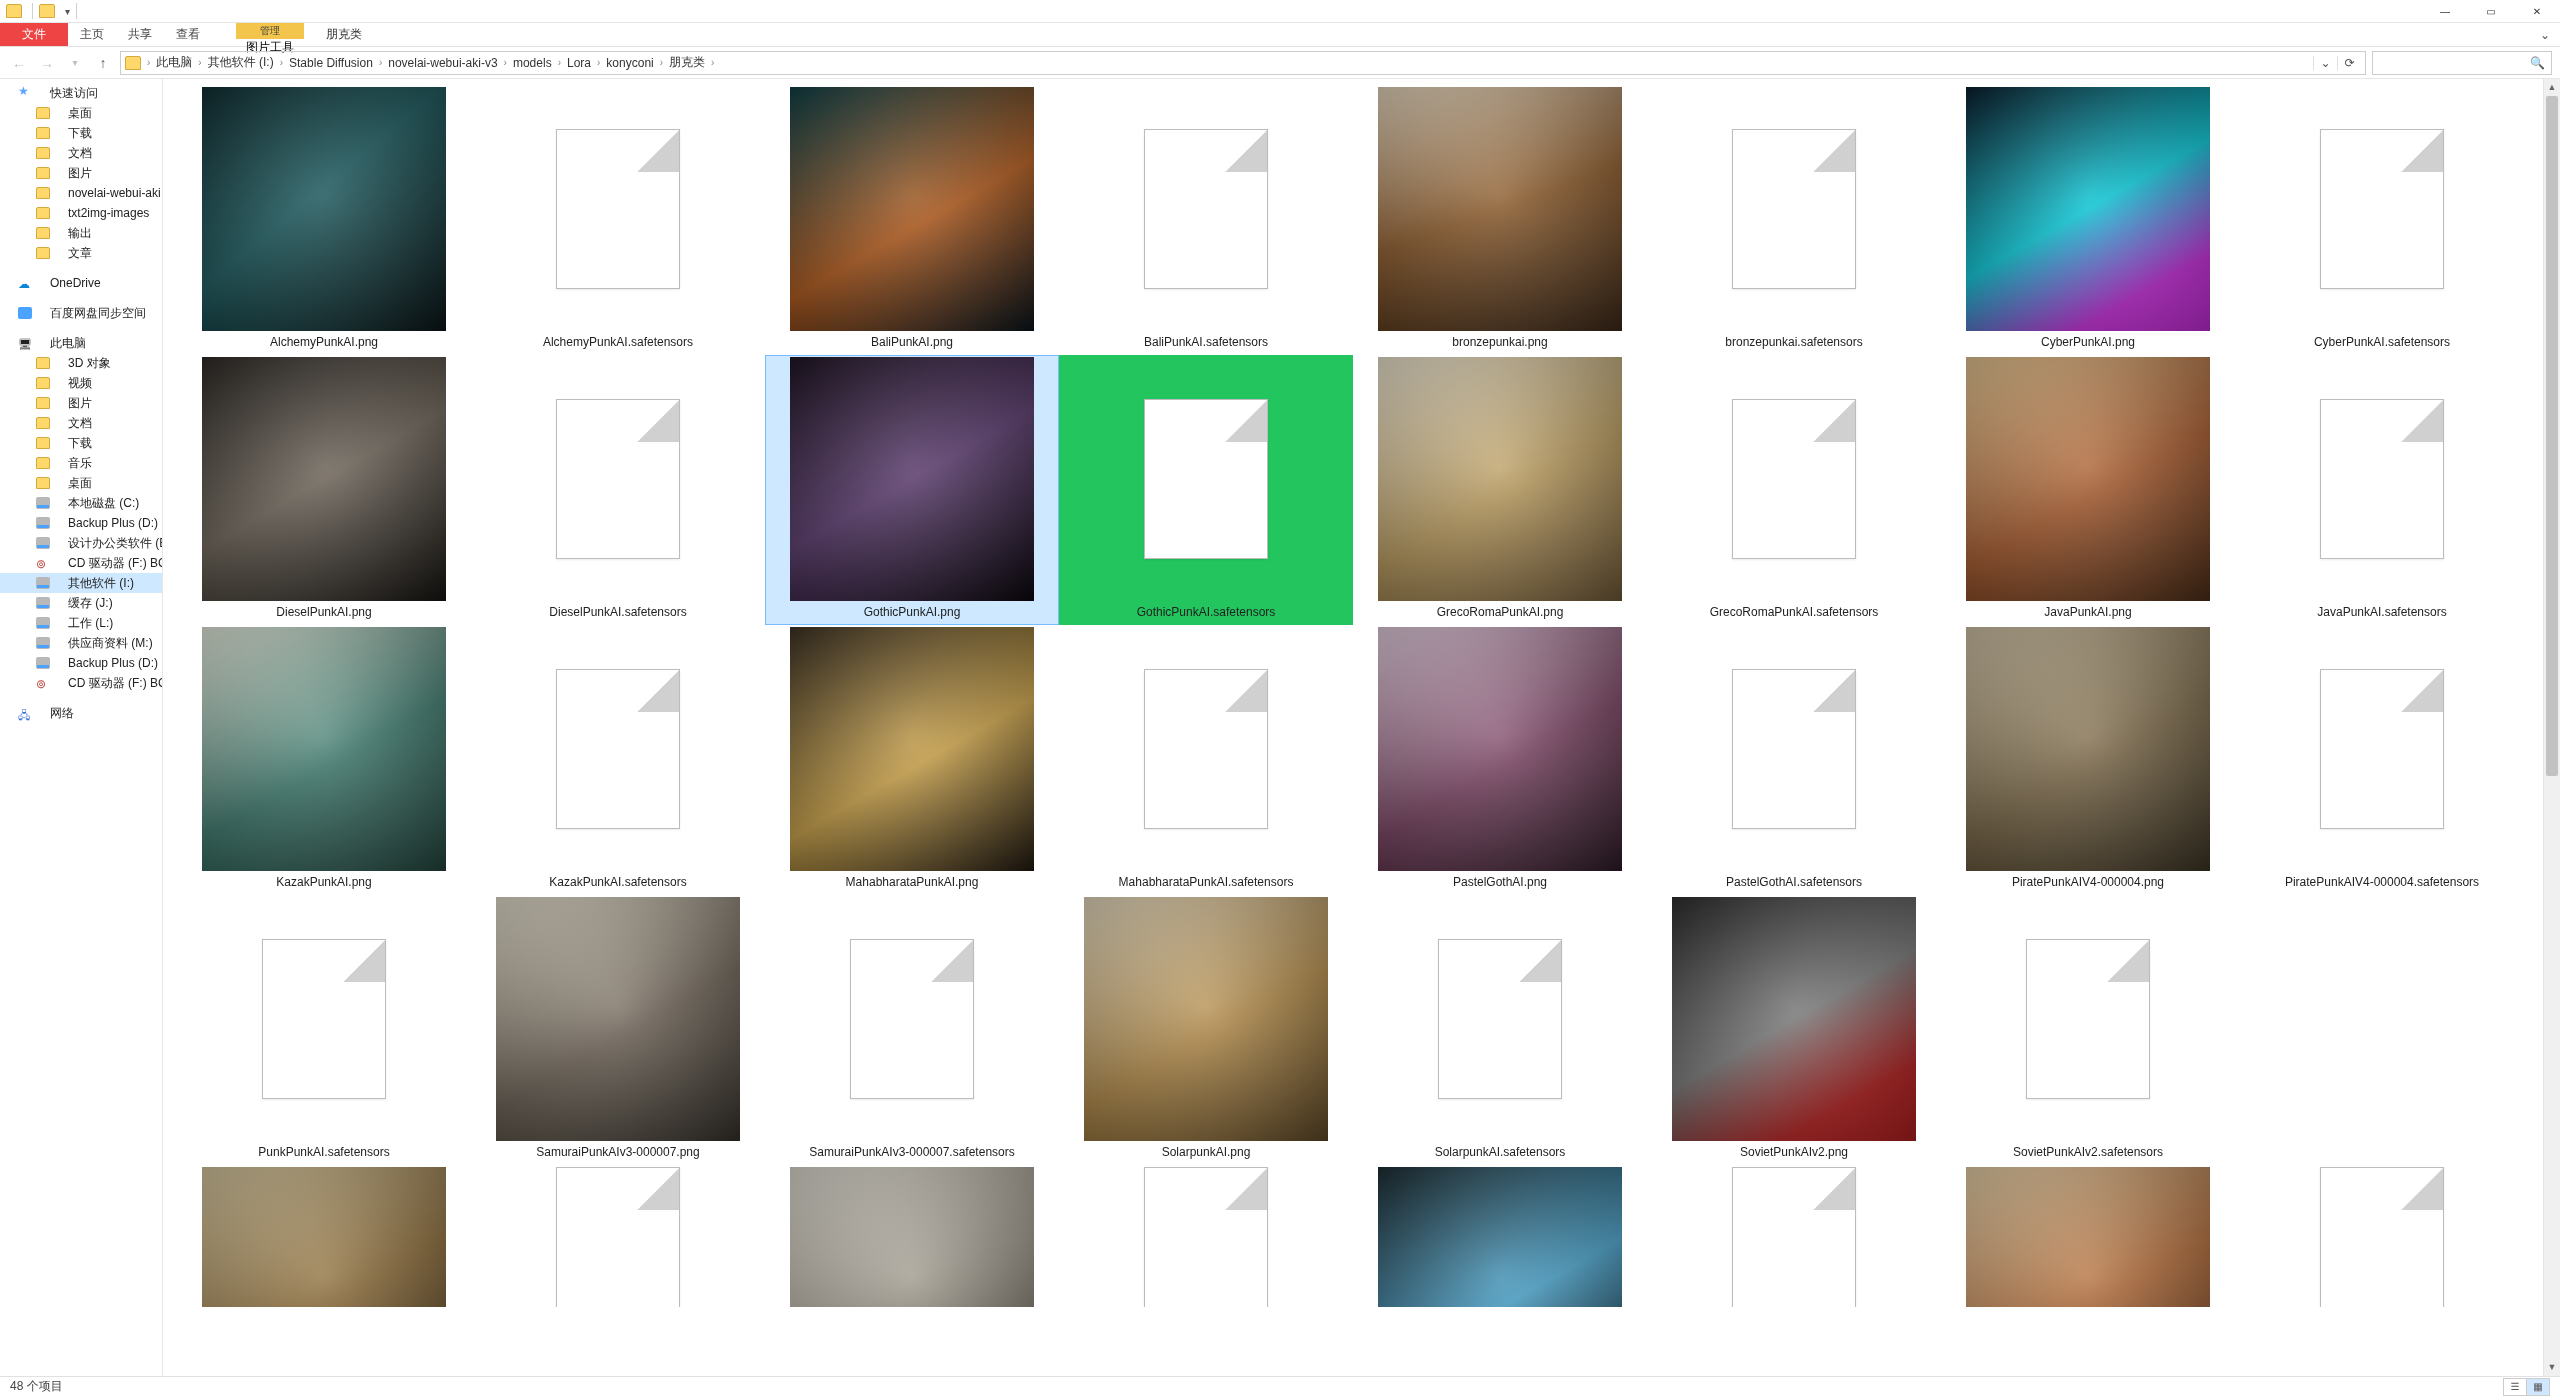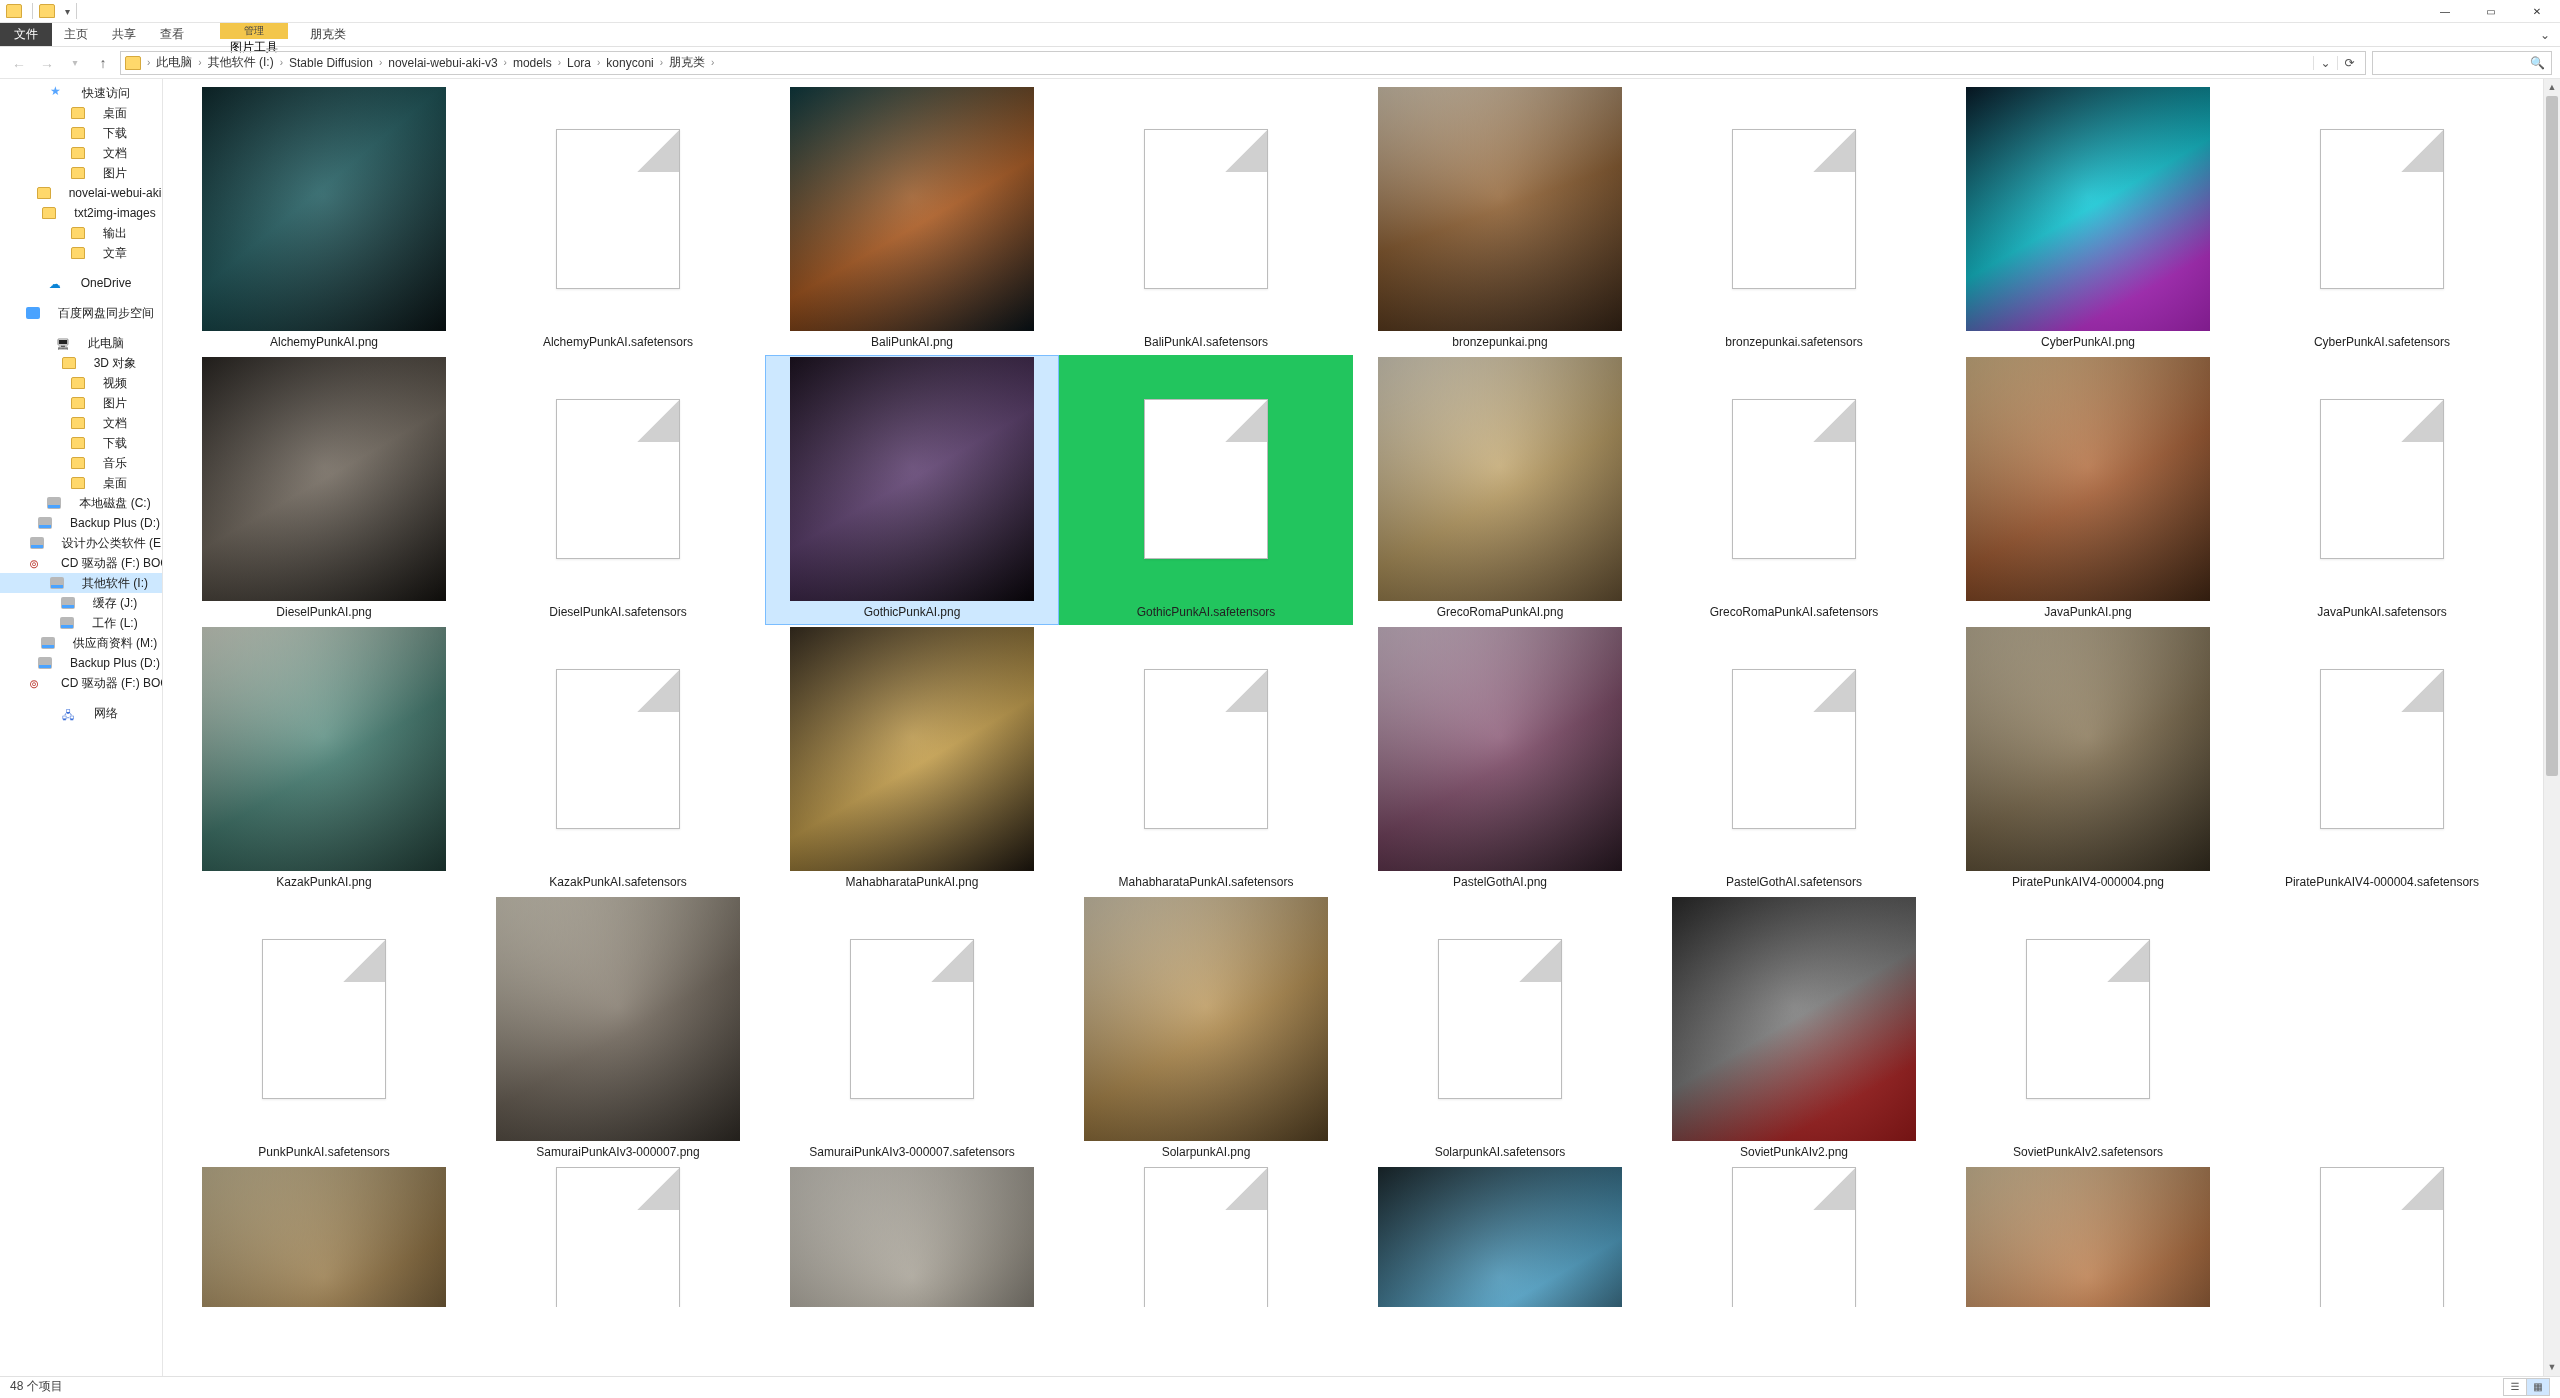--- a/index.html
+++ b/index.html
@@ -8,21 +8,21 @@
 
 .titlebar { height: 23px; background: #fff; display: flex; align-items: center; padding-left: 6px; border-bottom: 1px solid #e5e5e5; }
 .titlebar .folder-glyph { width: 16px; height: 14px; background: #ffd86b; border: 1px solid #d6a93d; border-radius: 2px 2px 0 0; margin-right: 4px; }
 .titlebar .qa-sep { width: 1px; height: 16px; background: #d0d0d0; margin: 0 6px; }
 .titlebar .qa-chev { font-size: 10px; color: #555; }
 .win-controls { margin-left: auto; display: flex; }
 .win-btn { width: 46px; height: 23px; display: flex; align-items: center; justify-content: center; font-size: 10px; color: #333; }
 
 
 .ribbon { height: 24px; display: flex; align-items: stretch; border-bottom: 1px solid #e1e1e1; }
-.ribbon .filebtn { background: #404040; color: #fff; padding: 0 14px; display: flex; align-items: center; font-size: 12px; }
+.ribbon .filebtn { background: #ef4444; color: #fff; padding: 0 22px; display: flex; align-items: center; font-size: 12px; }
 .ribbon .tab { padding: 0 12px; display: flex; align-items: center; color: #444; }
 .ribbon .ctxgroup { margin-left: 24px; display: flex; flex-direction: column; }
 .ribbon .ctxhdr { text-align: center; font-size: 10px; background: #f3c64b; color: #444; padding: 1px 10px; }
 .ribbon .ctxtab { text-align: center; font-size: 12px; padding: 0 10px; }
 .ribbon .foldername { margin-left: 22px; display: flex; align-items: center; color: #333; }
 .ribbon .expand { margin-left: auto; width: 30px; display: flex; align-items: center; justify-content: center; color: #555; }
 
 
 .navrow { height: 32px; display: flex; align-items: center; padding: 0 8px; gap: 6px; border-bottom: 1px solid #e6e6e6; }
 .nav-arrow { width: 22px; height: 22px; display: flex; align-items: center; justify-content: center; color: #606060; font-size: 14px; }
@@ -33,21 +33,21 @@
 .crumb span { padding: 0 4px; color: #333; }
 .crumb .sep { color: #888; font-size: 10px; padding: 0 2px; }
 .addr-actions { margin-left: auto; display: flex; align-items: center; }
 .addr-actions .abtn { width: 24px; text-align: center; color: #555; border-left: 1px solid #e0e0e0; }
 .searchbox { width: 180px; height: 24px; border: 1px solid #cccccc; display: flex; align-items: center; padding: 0 6px; color: #888; }
 .searchbox .sicon { margin-left: auto; color: #888; }
 
 
 .main { display: flex; height: calc(1398px - 23px - 24px - 32px - 22px); }
 .sidebar { width: 168px; border-right: 1px solid #e6e6e6; overflow: hidden; padding-top: 4px; }
-.sb-item { display: flex; align-items: center; height: 20px; padding-left: 18px; gap: 18px; color: #222; white-space: nowrap; justify-content: center; }
+.sb-item { display: flex; align-items: center; height: 20px; padding-left: 18px; gap: 18px; color: #222; white-space: nowrap; }
 .sb-item.indent { padding-left: 36px; }
 .sb-item.sel { background: #cde8ff; }
 .sb-sep { height: 10px; }
 .sb-icon { width: 14px; height: 12px; display: inline-block; flex: 0 0 14px; }
 .i-fold { background: #ffd86b; border: 1px solid #d6a93d; border-radius: 2px 2px 0 0; }
 .i-star { background: none; position: relative; }
 .i-star::before { content: "★"; color: #58a6ff; font-size: 12px; position: absolute; top: -3px; }
 .i-cloud { background: none; }
 .i-cloud::before { content: "☁"; color: #0a84d6; font-size: 12px; }
 .i-pc { background: none; }

